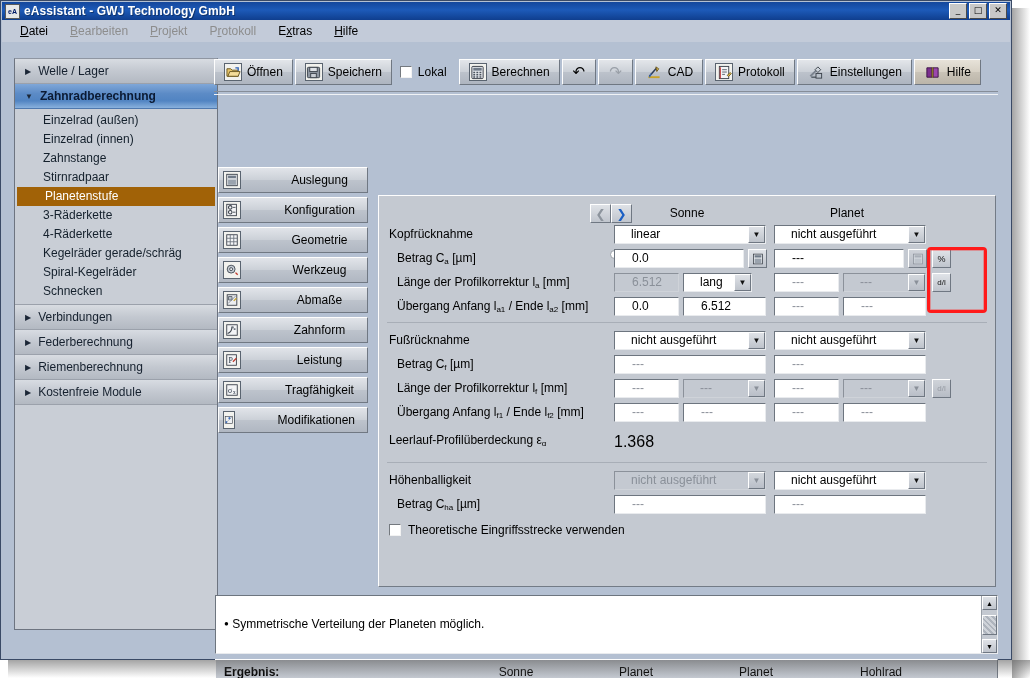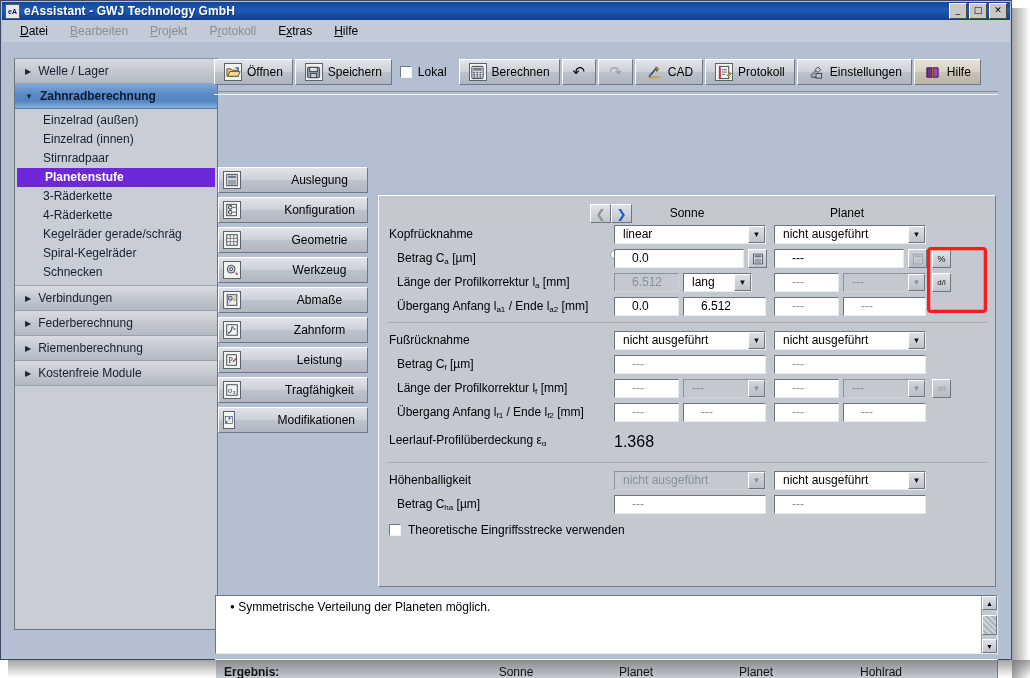--- a/index.html
+++ b/index.html
@@ -43,21 +43,21 @@
            background:#c9ced6;border:1px solid #6d7480;box-sizing:border-box;
            border-top-color:#8f96a2;}
   .nav-head{height:25px;display:flex;align-items:center;padding-left:10px;box-sizing:border-box;
             background:linear-gradient(to bottom,#d8dce2 0%,#c3c8d0 50%,#b3b9c2 100%);
             border-bottom:1px solid #9ba1ab;font-size:12px;color:#15202e;}
   .nav-head.open{background:linear-gradient(to bottom,#7fa7d8 0%,#5c8bc6 40%,#5184c2 70%,#89b1dd 100%);
                  color:#0b1a33;font-weight:bold;border-bottom:1px solid #4e78ae;}
   .nav-head .arw{font-size:8px;margin-right:7px;color:#1b2636;}
   .nav-sub{background:#c9ced6;padding:2px 0 3px 0;border-bottom:1px solid #9ba1ab;}
   .nav-item{height:19px;line-height:19px;padding-left:28px;font-size:12px;color:#14202c;}
-  .nav-item.sel{background:#6d28d9;color:#fff;font-weight:bold;margin:0 2px;}
+  .nav-item.sel{background:#a16207;color:#fff;font-weight:normal;margin:0 2px;}
 
   
   #toolbar{position:absolute;left:212px;top:16px;width:784px;height:46px;}
   .tb-row{display:flex;align-items:center;height:28px;}
   .tb-btn{height:26px;display:flex;align-items:center;gap:5px;padding:0 9px;margin-right:2px;
           background:linear-gradient(to bottom,#e3e6ea 0%,#ccd1d8 48%,#bcc2cb 52%,#aeb5c0 100%);
           border:1px solid;border-color:#fdfdfd #6f7782 #6f7782 #fdfdfd;
           font-size:12px;color:#000;box-sizing:border-box;}
   .tb-chk{display:flex;align-items:center;gap:6px;margin:0 12px 0 6px;font-size:12px;}
   .chkbox{width:12px;height:12px;background:#fff;border:1px solid;
@@ -104,21 +104,21 @@
   sub{font-size:8px;vertical-align:-2px;}
 
   .fld{position:absolute;height:19px;background:#fff;border:1px solid;
        border-color:#6d757f #e9ebee #e9ebee #6d757f;box-sizing:border-box;
        font-size:12px;line-height:17px;padding-left:17px;color:#000;overflow:hidden;white-space:nowrap;}
   .fld.dis{background:#c4c9d1;color:#8a9099;border-color:#8b919a #cfd3d9 #cfd3d9 #8b919a;}
   .fld.dim{color:#8a9099;}
   .combo{position:absolute;height:19px;background:#fff;border:1px solid;
          border-color:#6d757f #e9ebee #e9ebee #6d757f;box-sizing:border-box;
          display:flex;align-items:center;}
-  .combo .ctext{flex:1;font-size:12px;padding-left:8px;line-height:17px;overflow:hidden;white-space:nowrap;}
+  .combo .ctext{flex:1;font-size:12px;padding-left:16px;line-height:17px;overflow:hidden;white-space:nowrap;}
   .combo .carrow{width:17px;height:17px;flex:none;
         background:linear-gradient(to bottom,#dfe2e7,#bec3cb);
         border:1px solid;border-color:#fefefe #6f7782 #6f7782 #fefefe;box-sizing:border-box;
         display:flex;align-items:center;justify-content:center;font-size:8px;color:#111;}
   .combo.dis{background:#c4c9d1;border-color:#8b919a #cfd3d9 #cfd3d9 #8b919a;}
   .combo.dis .ctext{color:#8a9099;}
   .combo.dis .carrow{background:linear-gradient(to bottom,#d3d7dd,#b9bec7);color:#8a9099;}
 
   .minibtn{position:absolute;width:19px;height:19px;box-sizing:border-box;
            background:linear-gradient(to bottom,#e0e3e8,#bfc4cc);
@@ -136,21 +136,21 @@
 
   
   #annot{position:absolute;left:925px;top:205px;width:54px;height:60px;
          border:3px solid #ff1a1a;border-radius:4px;pointer-events:none;
          box-shadow:0 0 0 1px rgba(255,40,40,.35) inset;}
 
   
   #msgbox{position:absolute;left:213px;top:553px;width:783px;height:59px;background:#fff;
           border:1px solid;border-color:#6d757f #e9ebee #e9ebee #6d757f;box-sizing:border-box;
           display:flex;}
-  #msgtext{flex:1;padding:4px 14px;font-size:12px;}
+  #msgtext{flex:1;padding:4px 8px;font-size:12px;margin-top:17px;}
   #msgbar{width:15px;background:#c4c9d1;border-left:1px solid #9aa0a8;
           display:flex;flex-direction:column;justify-content:space-between;}
   .sbtn{height:14px;display:flex;align-items:center;justify-content:center;font-size:7px;
         background:linear-gradient(to bottom,#dfe2e7,#bfc4cc);
         border:1px solid;border-color:#fefefe #6f7782 #6f7782 #fefefe;box-sizing:border-box;}
   #sthumb{height:20px;margin:1px 0;background:repeating-linear-gradient(45deg,#cfd3d9 0 2px,#aeb4bd 2px 4px);
           border:1px solid;border-color:#fefefe #6f7782 #6f7782 #fefefe;box-sizing:border-box;}
 
   
   #results{position:absolute;left:213px;top:617px;width:783px;height:41px;background:#c4c9d1;
@@ -190,20 +190,21 @@
         <span>Welle / Lager</span>
       </div>
 
       <div class="nav-head open">
         <span class="arw">▼</span>
         <span>Zahnradberechnung</span>
       </div>
       <div class="nav-sub">
         <div class="nav-item">Einzelrad (außen)</div>
         <div class="nav-item">Einzelrad (innen)</div>
+        <div class="nav-item">Zahnstange</div>
         <div class="nav-item">Stirnradpaar</div>
         <div class="nav-item sel">Planetenstufe</div>
         <div class="nav-item">3-Räderkette</div>
         <div class="nav-item">4-Räderkette</div>
         <div class="nav-item">Kegelräder gerade/schräg</div>
         <div class="nav-item">Spiral-Kegelräder</div>
         <div class="nav-item">Schnecken</div>
       </div>
 
       <div class="nav-head">

